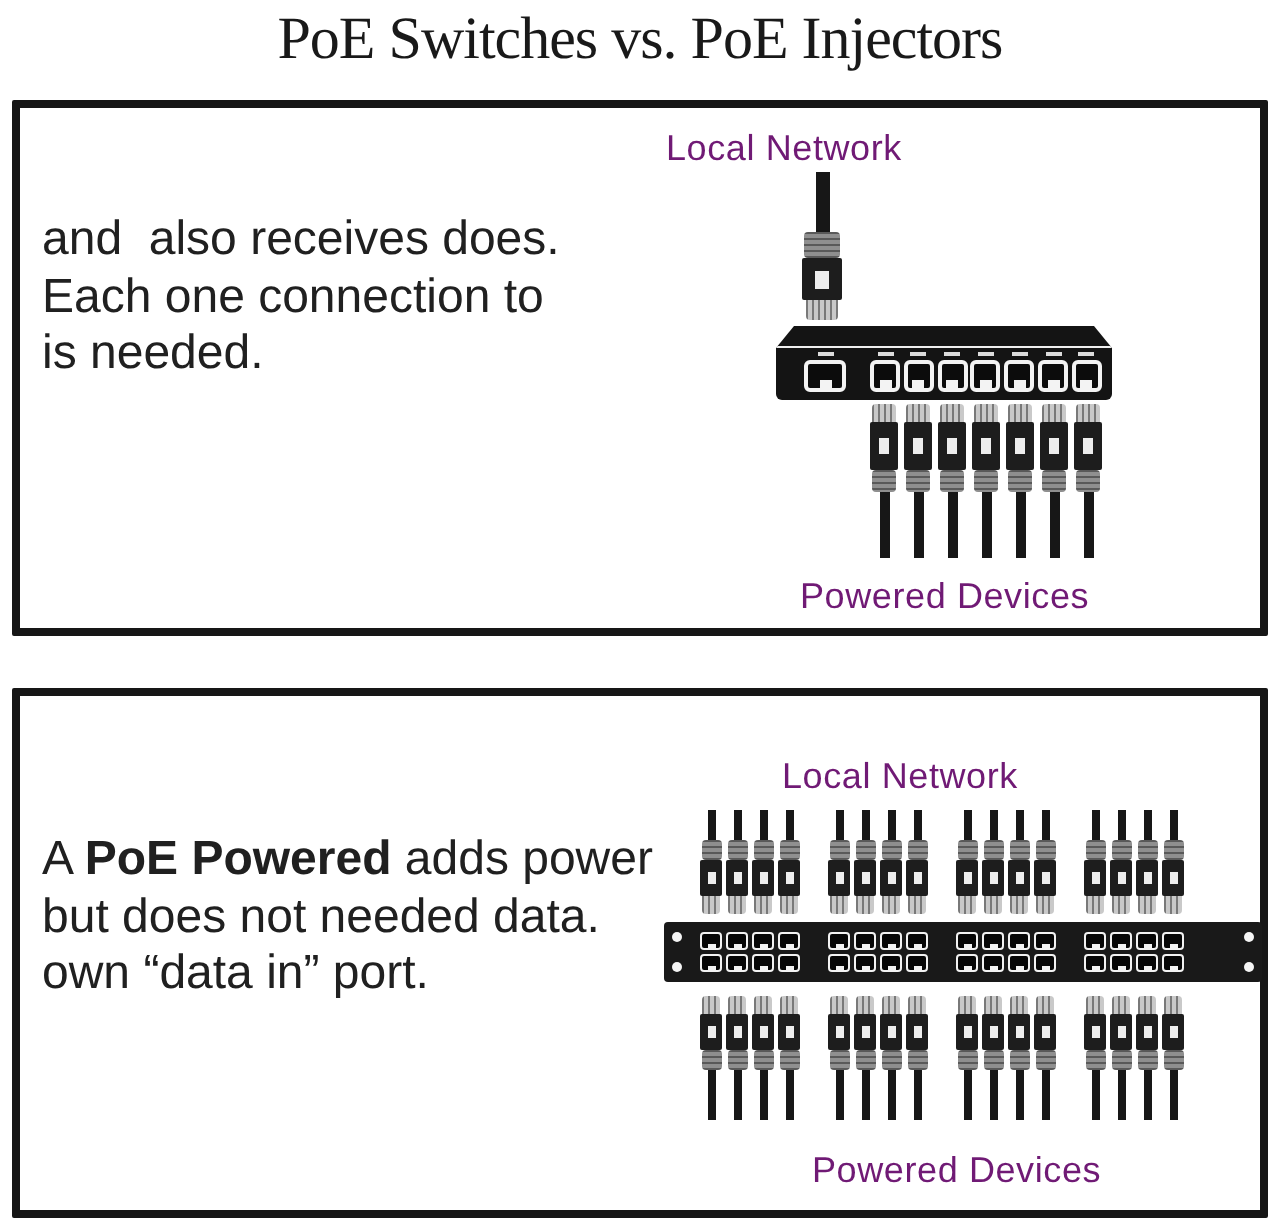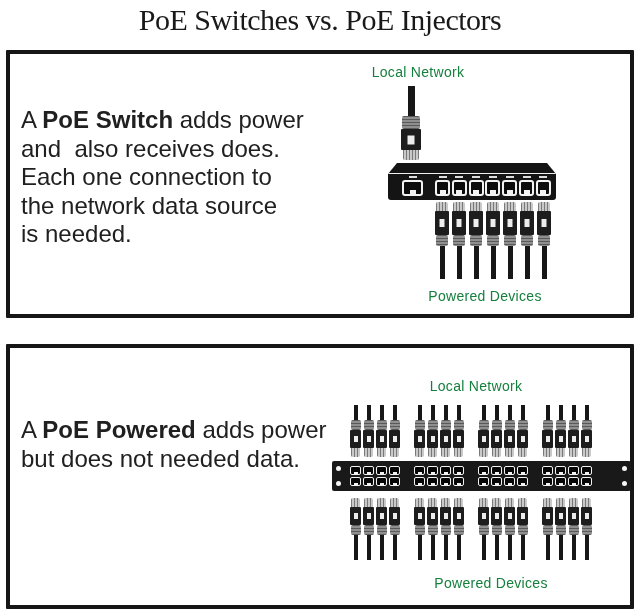--- a/index.html
+++ b/index.html
@@ -18,22 +18,22 @@
   }
   #panel-switch  { top:50px;  height:268px; }
   #panel-injector{ top:344px; height:265px; }
 
   .desc { position:absolute; left:11px; width:330px; font-size:24px; line-height:28.5px; color:#202020; }
   .desc .line { white-space:pre; }
   .desc b { font-weight:700; }
   #panel-switch  .desc { top:52px; }
   #panel-injector .desc { top:68px; }
 
-  .diagram-label { position:absolute; width:170px; text-align:center;
-    font-size:14px; color:#15803d; letter-spacing:0.3px; }
+  .diagram-label { position:absolute; width:170px; 
+    font-size:18px; color:#701a75; letter-spacing:0.3px; }
 
   
   .plug { display:flex; flex-direction:column; align-items:center; }
   .plug.up { flex-direction:column-reverse; }
   .cable { background:#171717; }
   .boot  { background:#8f8f8f; border-radius:2px;
            background-image:repeating-linear-gradient(180deg, rgba(0,0,0,.38) 0 1px, transparent 1px 3px); }
   .pbody { background:#1d1d1d; border-radius:1px; position:relative; }
   .pbody::after { content:''; position:absolute; left:50%; top:50%;
            transform:translate(-50%,-50%); background:#ededed; }
@@ -108,24 +108,22 @@
 </head>
 <body>
 
 <div class="page">
 
   <h1 class="title">PoE Switches vs. PoE Injectors</h1>
 
   <div class="panel" id="panel-switch">
 
     <div class="desc">
-      <div class="line"><span>A </span><b>PoE Switch</b><span> adds power</span></div>
       <div class="line">and  also receives does.</div>
       <div class="line">Each one connection to</div>
-      <div class="line">the network data source</div>
       <div class="line">is needed.</div>
     </div>
 
     <div class="diagram-label label-top">Local Network</div>
 
     <div class="plug-single">
       <div class="plug plug-lg down">
         <div class="cable"></div>
         <div class="boot"></div>
         <div class="pbody"></div>
@@ -207,20 +205,21 @@
     </div>
 
     <div class="diagram-label label-bottom">Powered Devices</div>
   </div>
 
   <div class="panel" id="panel-injector">
 
     <div class="desc">
       <div class="line"><span>A </span><b>PoE Powered</b><span> adds power</span></div>
       <div class="line">but does not needed data.</div>
+      <div class="line">own “data in” port.</div>
     </div>
 
     <div class="diagram-label label-top">Local Network</div>
 
     <div class="group-row row-inj-top">
       <div class="plug-group">
         <div class="plug plug-sm down">
           <div class="cable"></div>
           <div class="boot"></div>
           <div class="pbody"></div>

